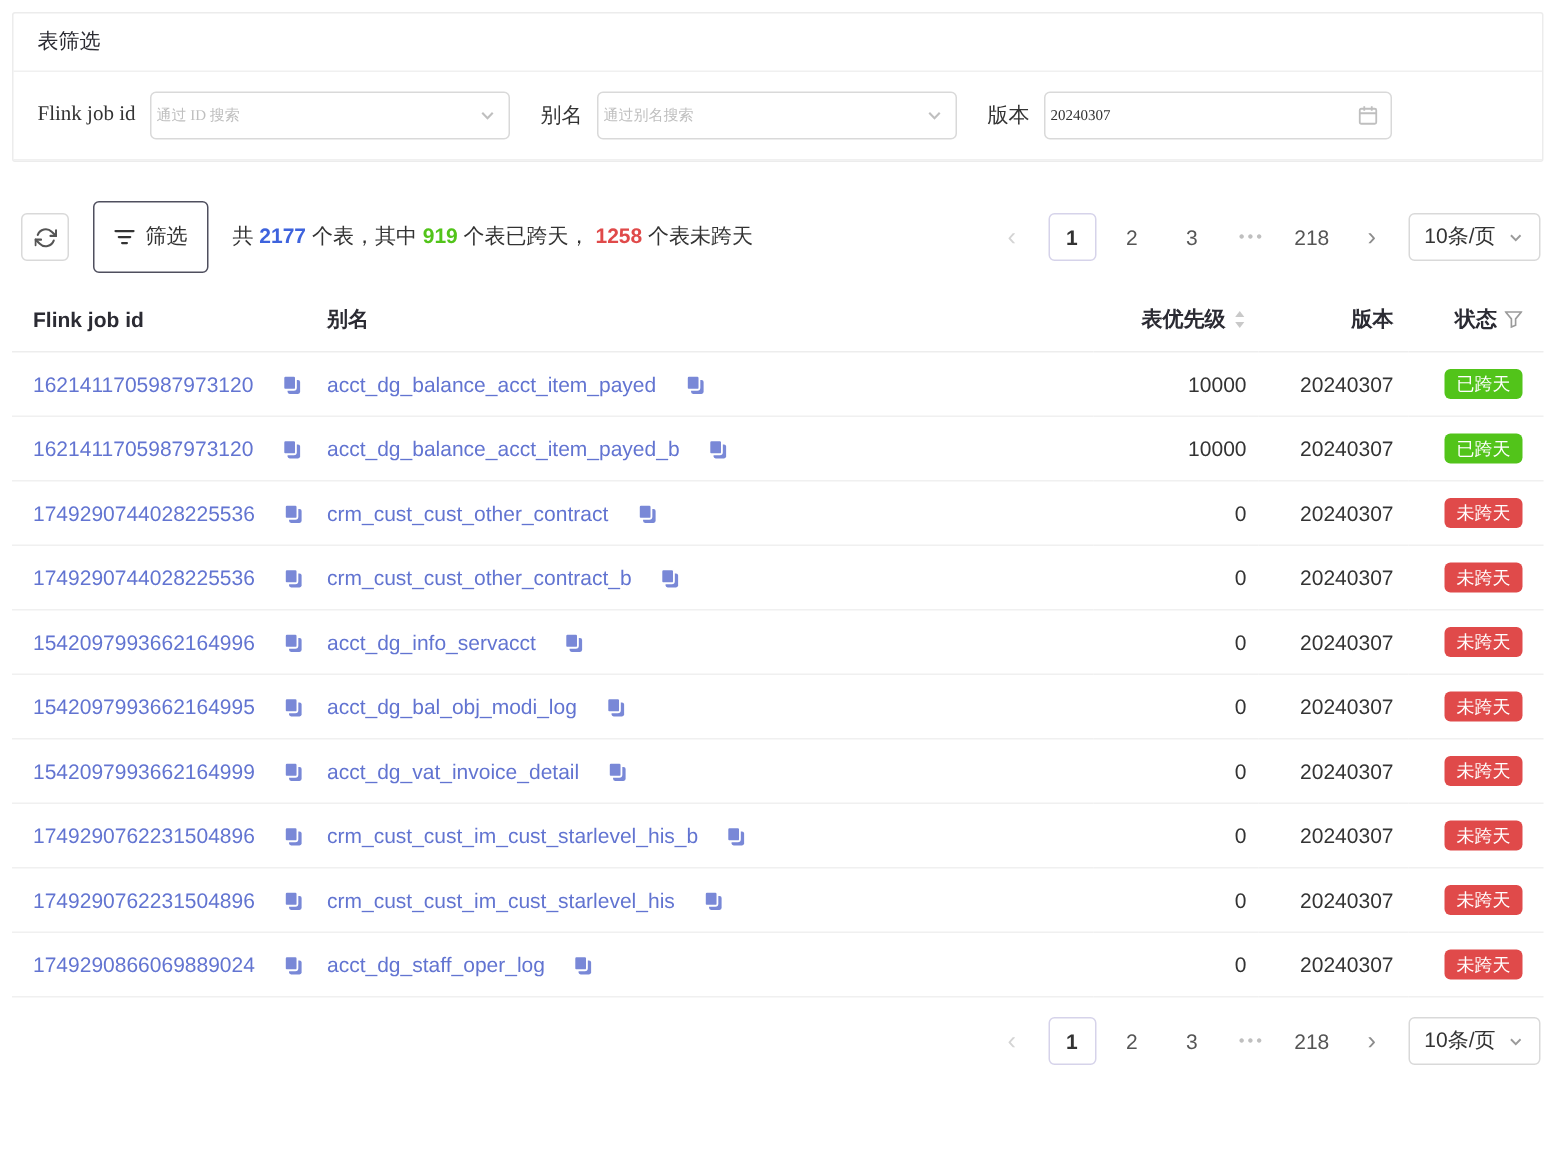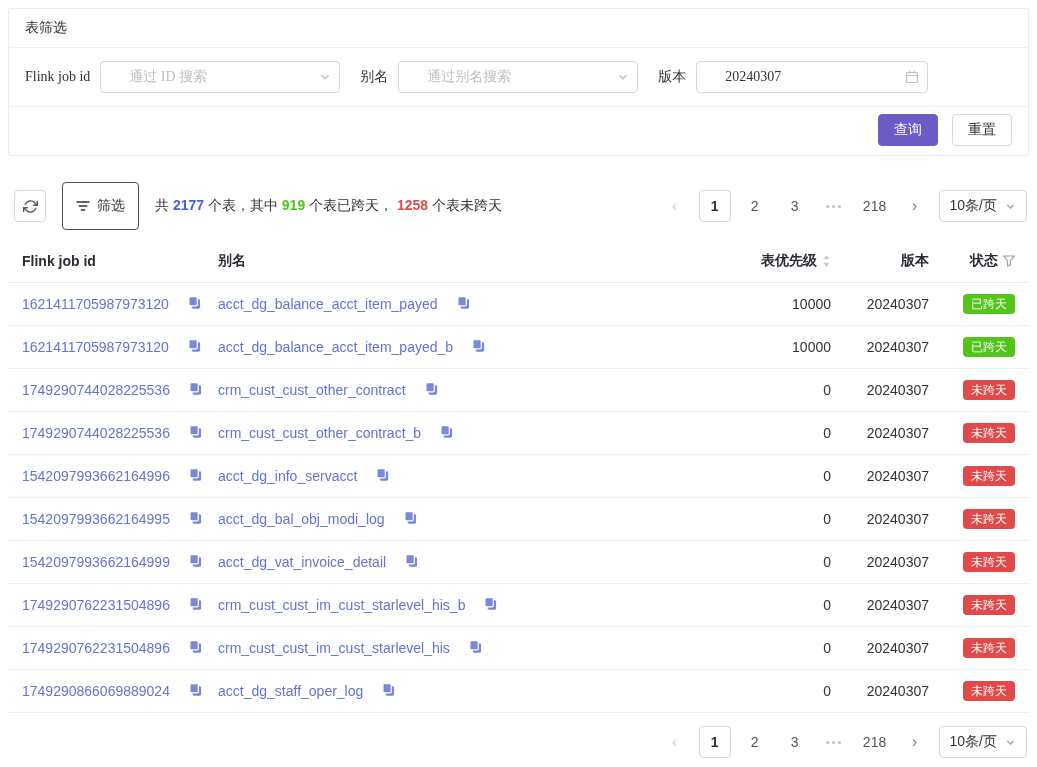--- a/index.html
+++ b/index.html
@@ -8,22 +8,22 @@
   .page { padding:8px; }
 
   
   .filter-card { border:1px solid #ececec; border-radius:2px; background:#fff;font-family:Liberation Serif, serif; }
   .card-header { padding:10px 16px; border-bottom:1px solid #f0f0f0; color:#2b2b33; }
   .card-filters { display:flex; align-items:center; padding:13px 16px; border-bottom:1px solid #f0f0f0; }
   .filter-item { display:flex; align-items:center; }
   .filter-item + .filter-item { margin-left:20px; }
   .filter-item label { margin-right:10px; white-space:nowrap; color:#333; }
   .input-wrap { position:relative; display:flex; align-items:center; }
-  .input-wrap input { height:32px; border:1px solid #d9d9d9; border-radius:4px; padding:0 30px 0 28px;
-     font-family:inherit; font-size:14px; color:#333; outline:none; width:240px; background:#fff; }
+  .input-wrap input { height:32px; border:1px solid #d9d9d9; border-radius:4px; padding:0 30px 0 3px;
+     font-family:inherit; font-size:10px; color:#333; outline:none; width:240px; background:#fff; }
   .input-wrap input::placeholder { color:#bfbfbf; }
   .input-wrap .suffix { position:absolute; right:9px; display:flex; align-items:center; pointer-events:none; }
   .input-wrap.version input { width:232px; }
   .card-actions { display:flex; justify-content:flex-end; align-items:center; gap:14px; padding:7px 16px 9px; }
   .btn { height:32px; padding:0 15px; border-radius:4px; font-size:14px; cursor:pointer; font-family:inherit; }
   .btn-primary { background:var(--primary,#6d5bc6); color:#fff; border:1px solid var(--primary,#6d5bc6); }
   .btn-default { background:#fff; color:#333; border:1px solid #d9d9d9; }
 
   
   .toolbar { display:flex; align-items:center; margin:26px 2px 10px 6px; }
@@ -51,21 +51,21 @@
      display:flex; align-items:center; gap:8px; padding:0 10px; cursor:pointer; color:#333; }
 
   
   table { width:1021px; border-collapse:collapse; table-layout:fixed; margin-top:6px; }
   th { text-align:left; font-weight:bold; color:#2b2b33; padding:12px 8px 12px 14px; border-bottom:1px solid #ededed; }
   td { padding:11px 8px 11px 14px; border-bottom:1px solid #f0f0f0; color:#333; }
   th.r, td.r { text-align:right; padding-right:10px; padding-left:0; }
   th.c3, td.c3 { padding-right:8px; }
   th.c5, td.c5 { padding-right:14px; }
   .th-flex { display:inline-flex; align-items:center; gap:5px; vertical-align:middle; }
-  .cell-id, .cell-alias { display:flex; align-items:flex-start; gap:19px; }
+  .cell-id, .cell-alias { display:flex; align-items:center; gap:19px; }
   .link { color:var(--link,#6274d1); }
   .copy-btn { display:inline-flex; color:var(--link,#6274d1); cursor:pointer; opacity:.85; }
   .badge { display:inline-block; padding:3px 8px; border-radius:4px; color:#fff; font-size:12px; line-height:14px; }
   .badge-success { background:var(--success,#52c41a); }
   .badge-danger { background:var(--danger,#e34d4c); }
 
   .bottom-bar { display:flex; justify-content:flex-end; margin:13px 2px 0 0; }
 </style>
 </head>
 <body>
@@ -107,24 +107,20 @@
           <span class="suffix">
             <svg width="14" height="14" viewBox="0 0 14 14" fill="none" stroke="#bfbfbf" stroke-width="1.2">
               <rect x="1.5" y="2.5" width="11" height="10" rx="1"></rect>
               <path d="M1.5 5.5h11M4.5 0.8v3M9.5 0.8v3"></path>
             </svg>
           </span>
         </span>
       </div>
     </div>
 
-    <div class="card-actions">
-      <button class="btn btn-primary">查询</button>
-      <button class="btn btn-default">重置</button>
-    </div>
   </div>
 
   <div class="toolbar">
     <button class="icon-btn">
       <svg width="15" height="15" viewBox="0 0 24 24" fill="none" stroke="#555" stroke-width="2.2" stroke-linecap="round" stroke-linejoin="round">
         <polyline points="23 4 23 10 17 10"></polyline>
           <polyline points="1 20 1 14 7 14"></polyline>
         <path d="M3.51 9a9 9 0 0 1 14.85-3.36L23 10M1 14l4.64 4.36A9 9 0 0 0 20.49 15"></path>
       </svg>
     </button>

